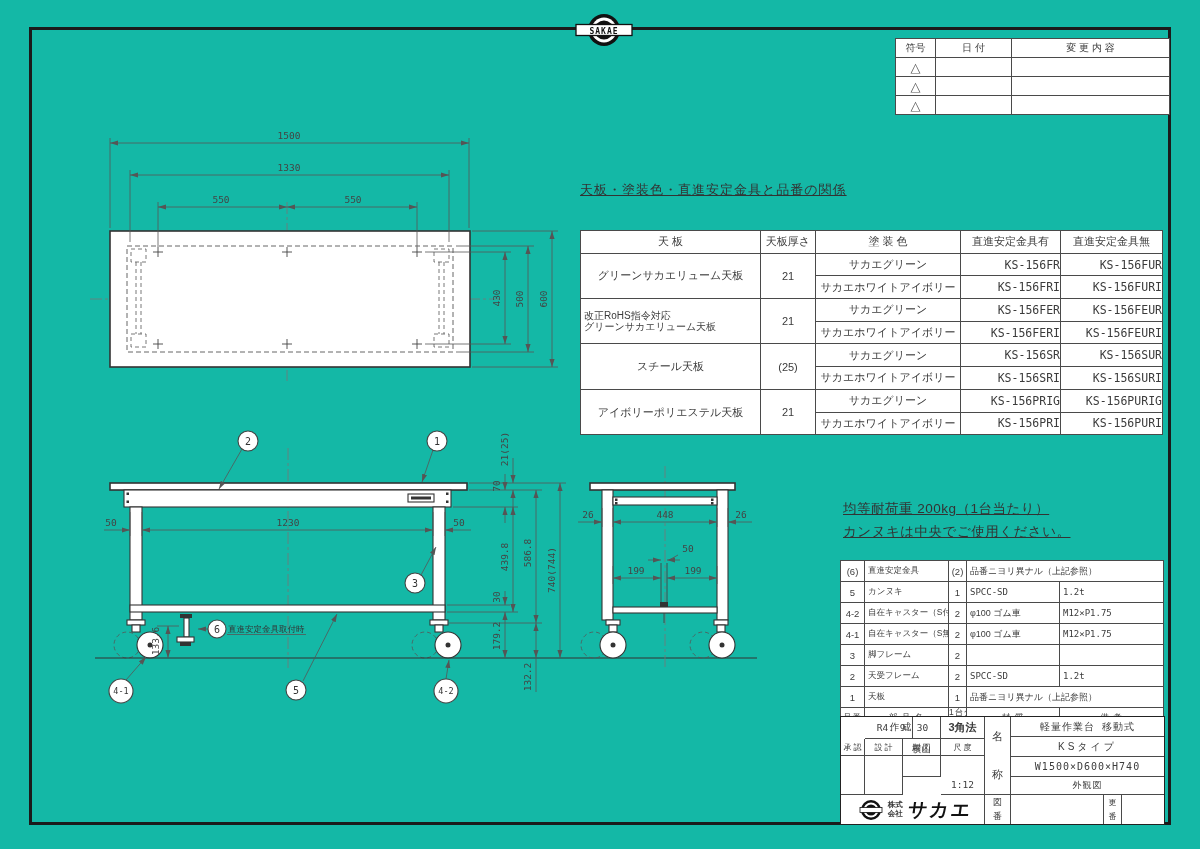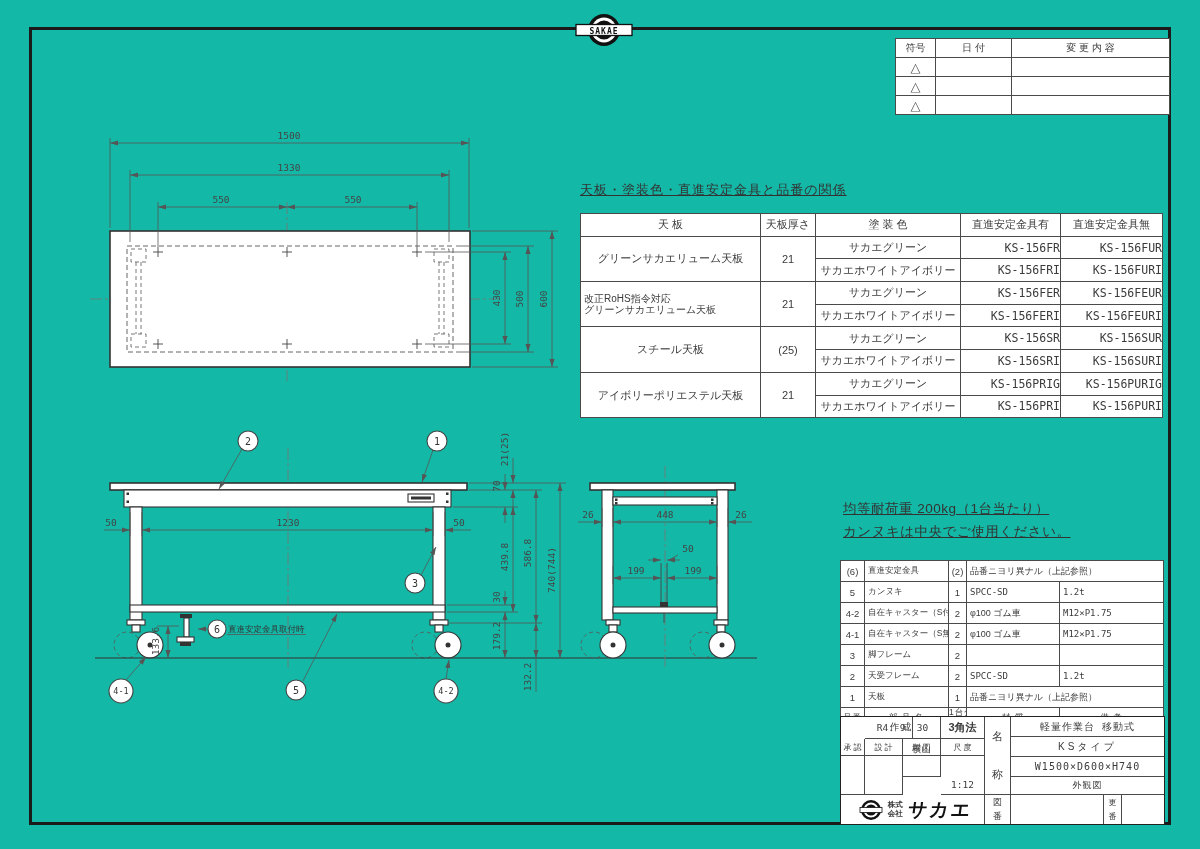--- a/index.html
+++ b/index.html
@@ -16,21 +16,21 @@
   #rev{position:absolute;left:895px;top:38px;width:274px;}
   #rev td{height:18px;font-size:10px;}
   #rev .tri{font-size:13px;color:#555;}
 
   
   #spec-title{position:absolute;left:580px;top:181px;font-size:13px;color:#333;
               text-decoration:underline;letter-spacing:1px;}
   #hinban-box{position:absolute;left:960px;top:192px;width:202px;height:22px;
               border:1px solid #4a4a4a;border-bottom:none;background:#fff;
               font-size:11px;letter-spacing:6px;text-align:center;line-height:22px;color:#3b3b3b;}
-  #spec{position:absolute;left:580px;top:213px;width:582px;border:1.5px solid #333;}
+  #spec{position:absolute;left:580px;top:230px;width:582px;border:1.5px solid #333;}
   #spec td{height:21.7px;}
   #spec .pn{font-family:"DejaVu Sans Mono",monospace;font-size:11.5px;text-align:right;padding-left:5px;}
   #spec .two{white-space:pre-line;font-size:10px;line-height:1.15;text-align:left;padding-left:3px;}
   #spec .hd{font-size:11px;}
 
   
   #notes{position:absolute;left:843px;top:500px;font-size:13.5px;color:#333;letter-spacing:0.5px;}
   #notes div{text-decoration:underline;margin-bottom:5px;}
 
   

